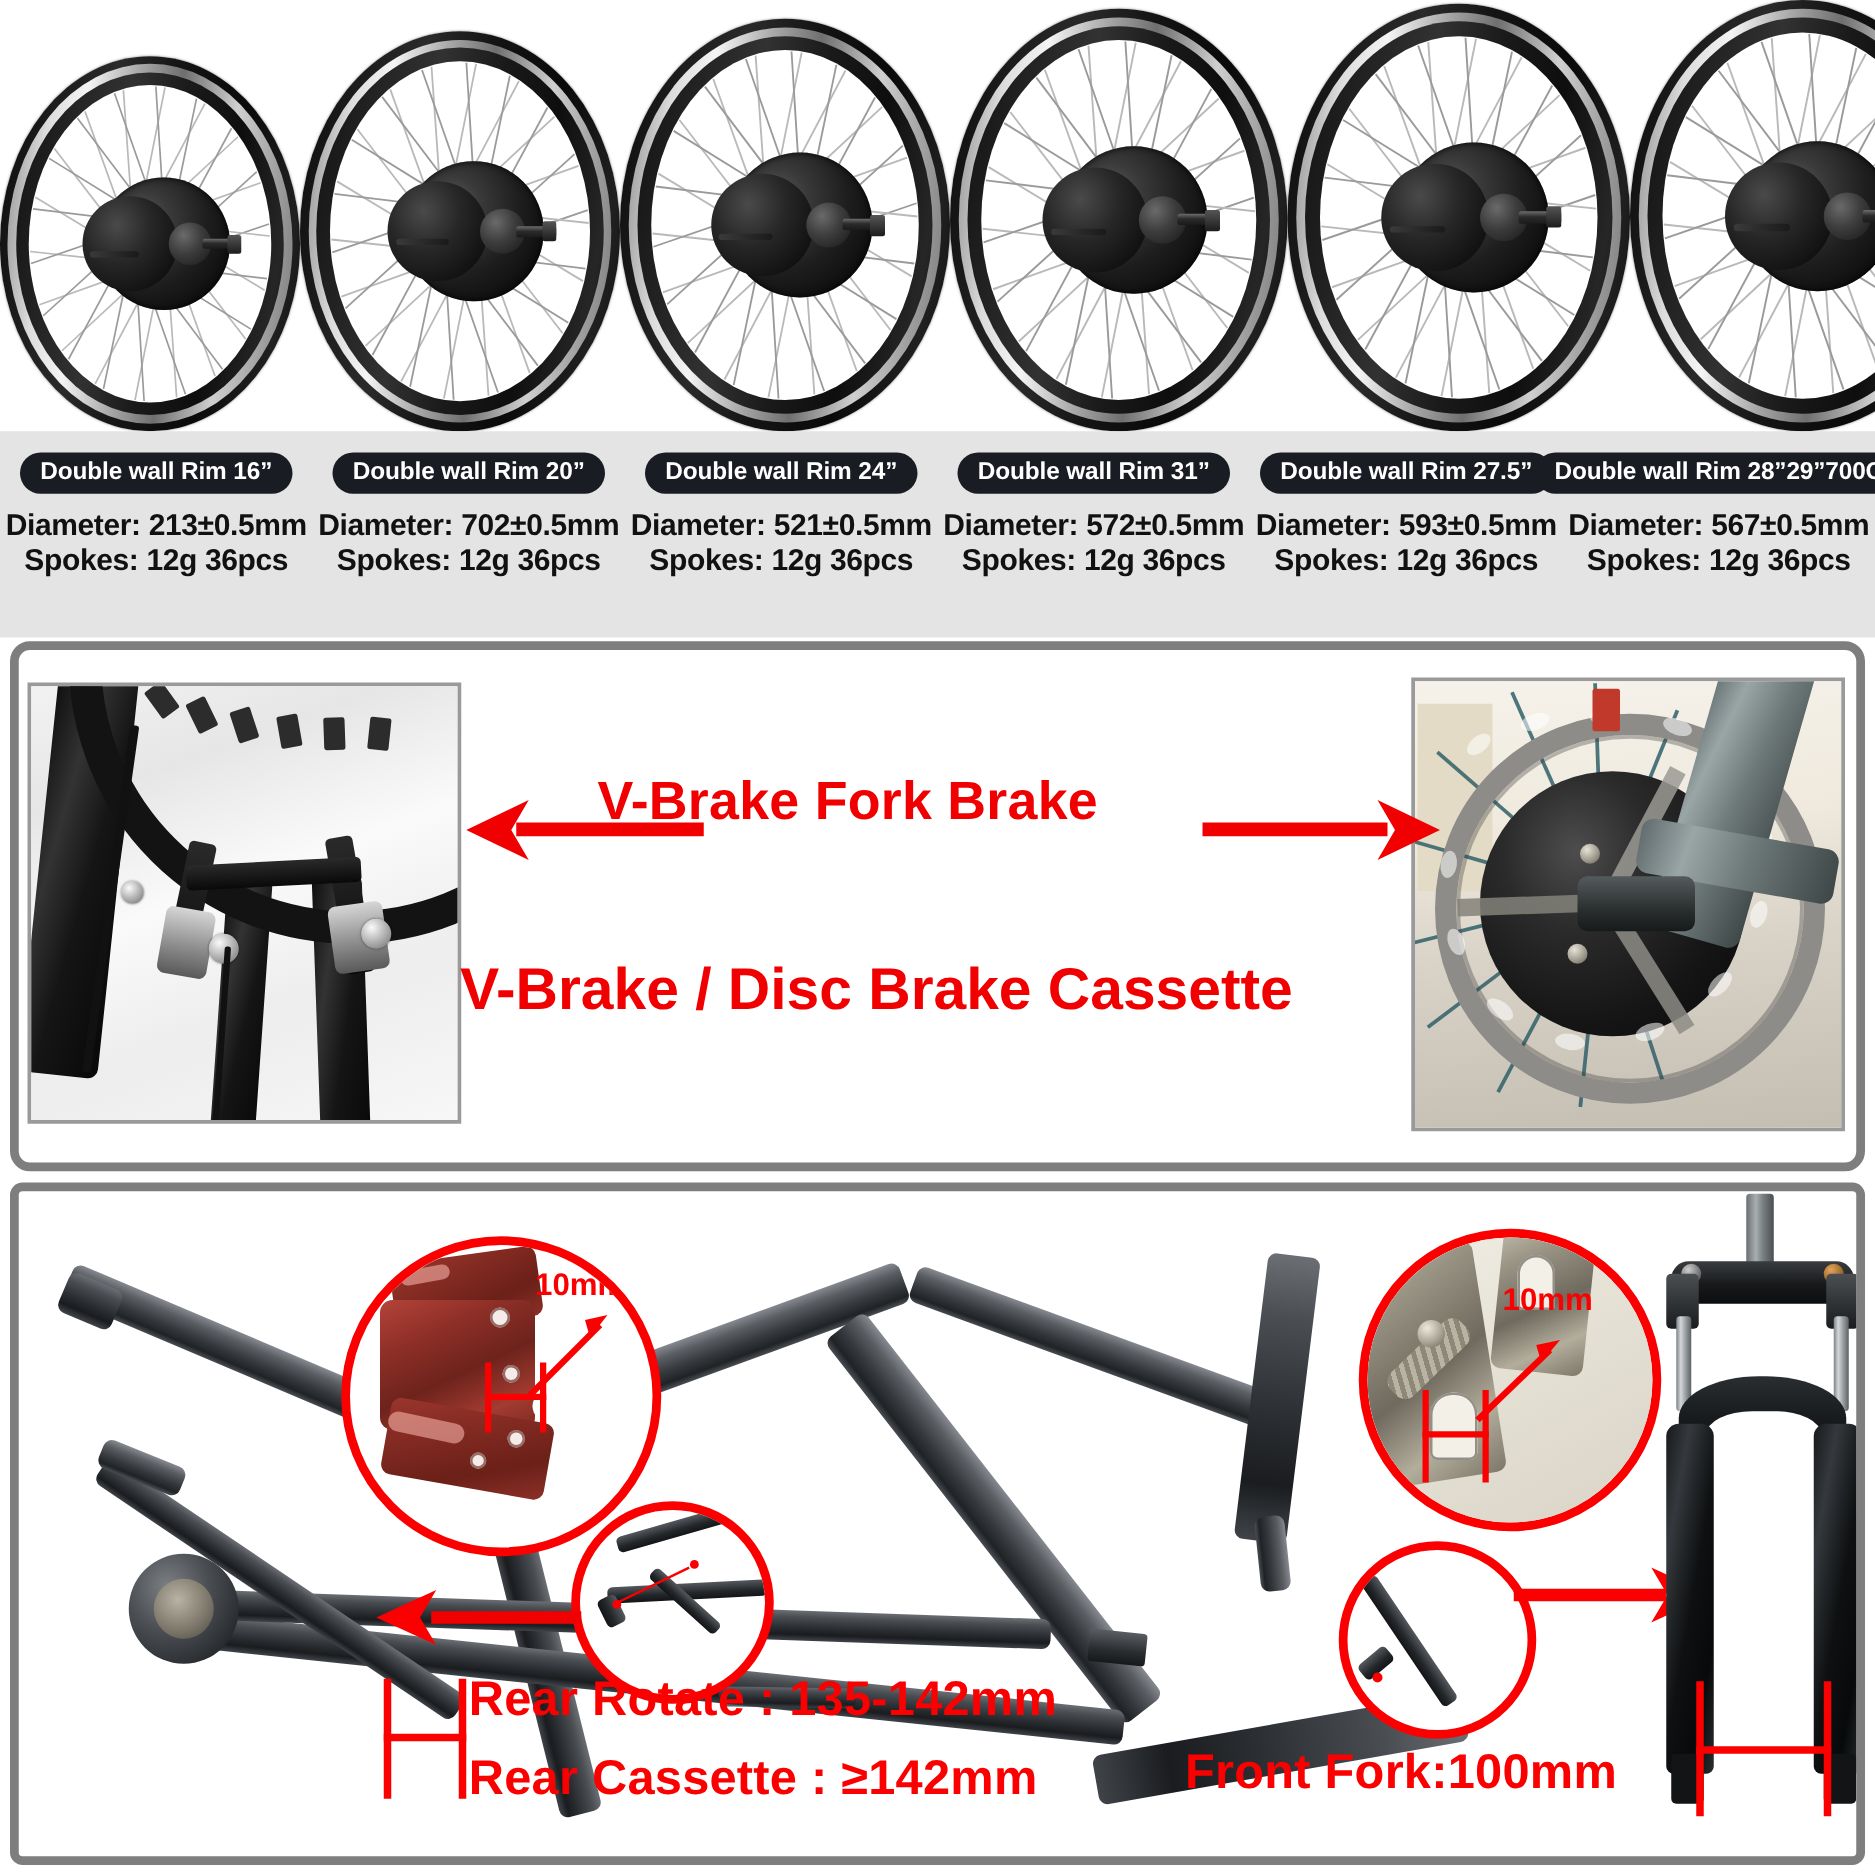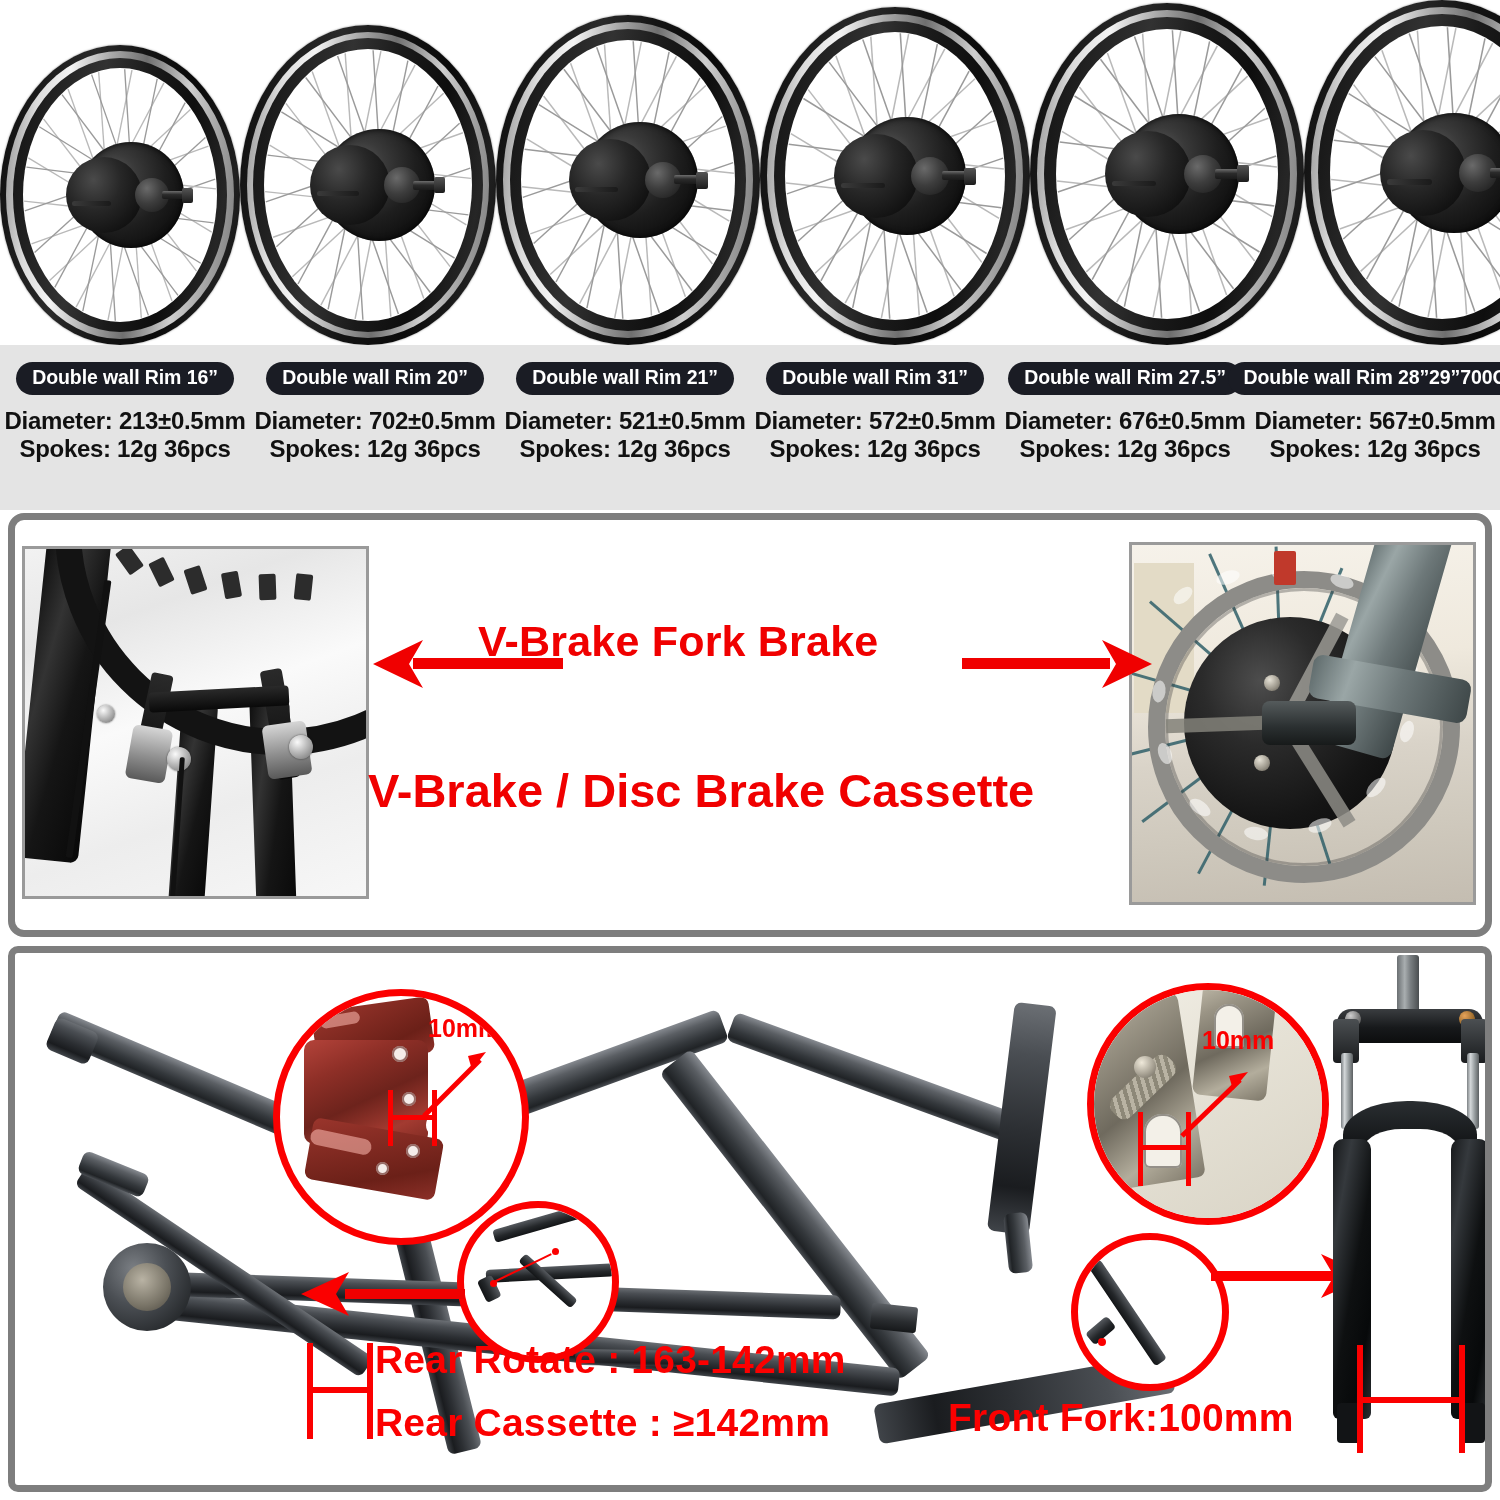--- a/index.html
+++ b/index.html
@@ -608,32 +608,32 @@
       <div class="spec-pill">Double wall Rim 16”</div>
       <div class="spec-line first">Diameter: 213±0.5mm</div>
       <div class="spec-line">Spokes: 12g 36pcs</div>
     </div>
     <div class="spec-col">
       <div class="spec-pill">Double wall Rim 20”</div>
       <div class="spec-line first">Diameter: 702±0.5mm</div>
       <div class="spec-line">Spokes: 12g 36pcs</div>
     </div>
     <div class="spec-col">
-      <div class="spec-pill">Double wall Rim 21”</div>
+      <div class="spec-pill">Double wall Rim 24”</div>
       <div class="spec-line first">Diameter: 521±0.5mm</div>
       <div class="spec-line">Spokes: 12g 36pcs</div>
     </div>
     <div class="spec-col">
       <div class="spec-pill">Double wall Rim 31”</div>
       <div class="spec-line first">Diameter: 572±0.5mm</div>
       <div class="spec-line">Spokes: 12g 36pcs</div>
     </div>
     <div class="spec-col">
       <div class="spec-pill">Double wall Rim 27.5”</div>
-      <div class="spec-line first">Diameter: 676±0.5mm</div>
+      <div class="spec-line first">Diameter: 593±0.5mm</div>
       <div class="spec-line">Spokes: 12g 36pcs</div>
     </div>
     <div class="spec-col">
       <div class="spec-pill">Double wall Rim 28”29”700C</div>
       <div class="spec-line first">Diameter: 567±0.5mm</div>
       <div class="spec-line">Spokes: 12g 36pcs</div>
     </div>
   </div>
 
 <div id="brake-panel">
@@ -848,15 +848,15 @@
     <div class="fk-leg" style="left:1436px;top:186px;width:38px;height:280px;"></div>
     <div class="fk-tip" style="left:1322px;top:450px;width:26px;height:40px;border-radius:4px;"></div>
     <div class="fk-tip" style="left:1444px;top:450px;width:26px;height:40px;border-radius:4px;"></div>
 
     <div class="dim-v" style="left:1342px;top:392px;width:6px;height:108px;"></div>
     <div class="dim-v" style="left:1444px;top:392px;width:6px;height:108px;"></div>
     <div class="dim-h" style="left:1342px;top:444px;width:108px;height:6px;"></div>
   </div>
 </div>
 
-<div class="cal-text" id="rear-rotate">Rear Rotate : 163-142mm</div>
+<div class="cal-text" id="rear-rotate">Rear Rotate : 135-142mm</div>
 <div class="cal-text" id="rear-cassette">Rear Cassette : ≥142mm</div>
 <div class="cal-text" id="front-fork-label">Front Fork:100mm</div>
 
 </body></html>

